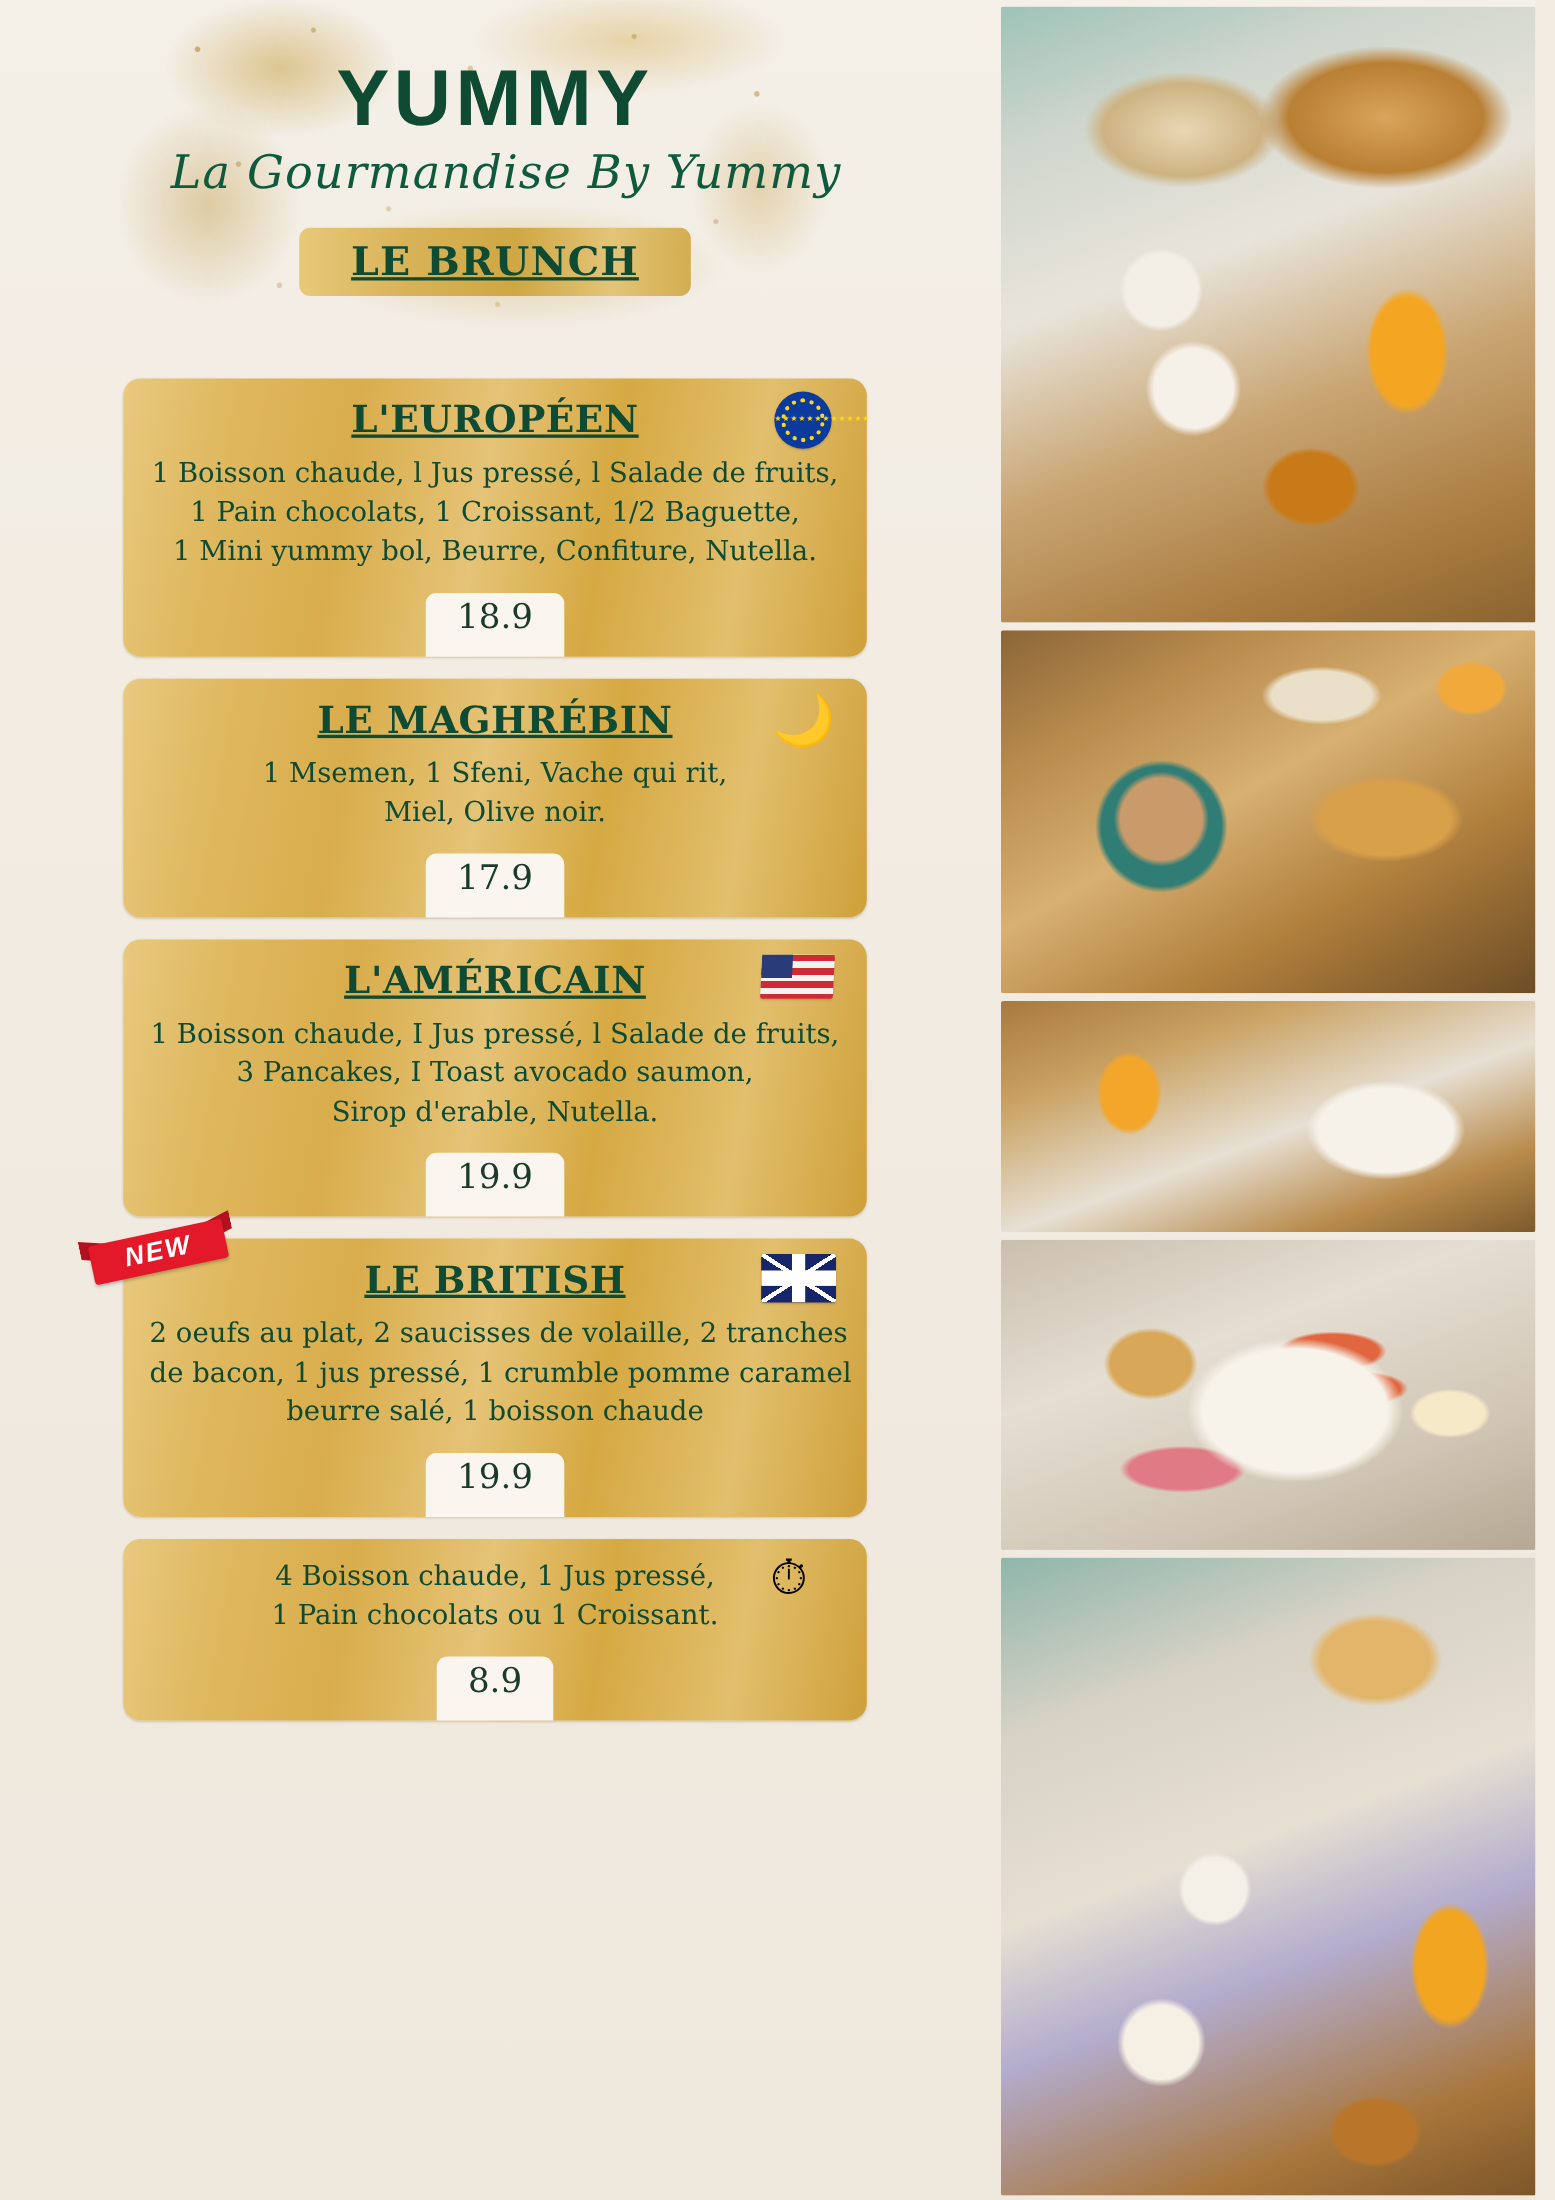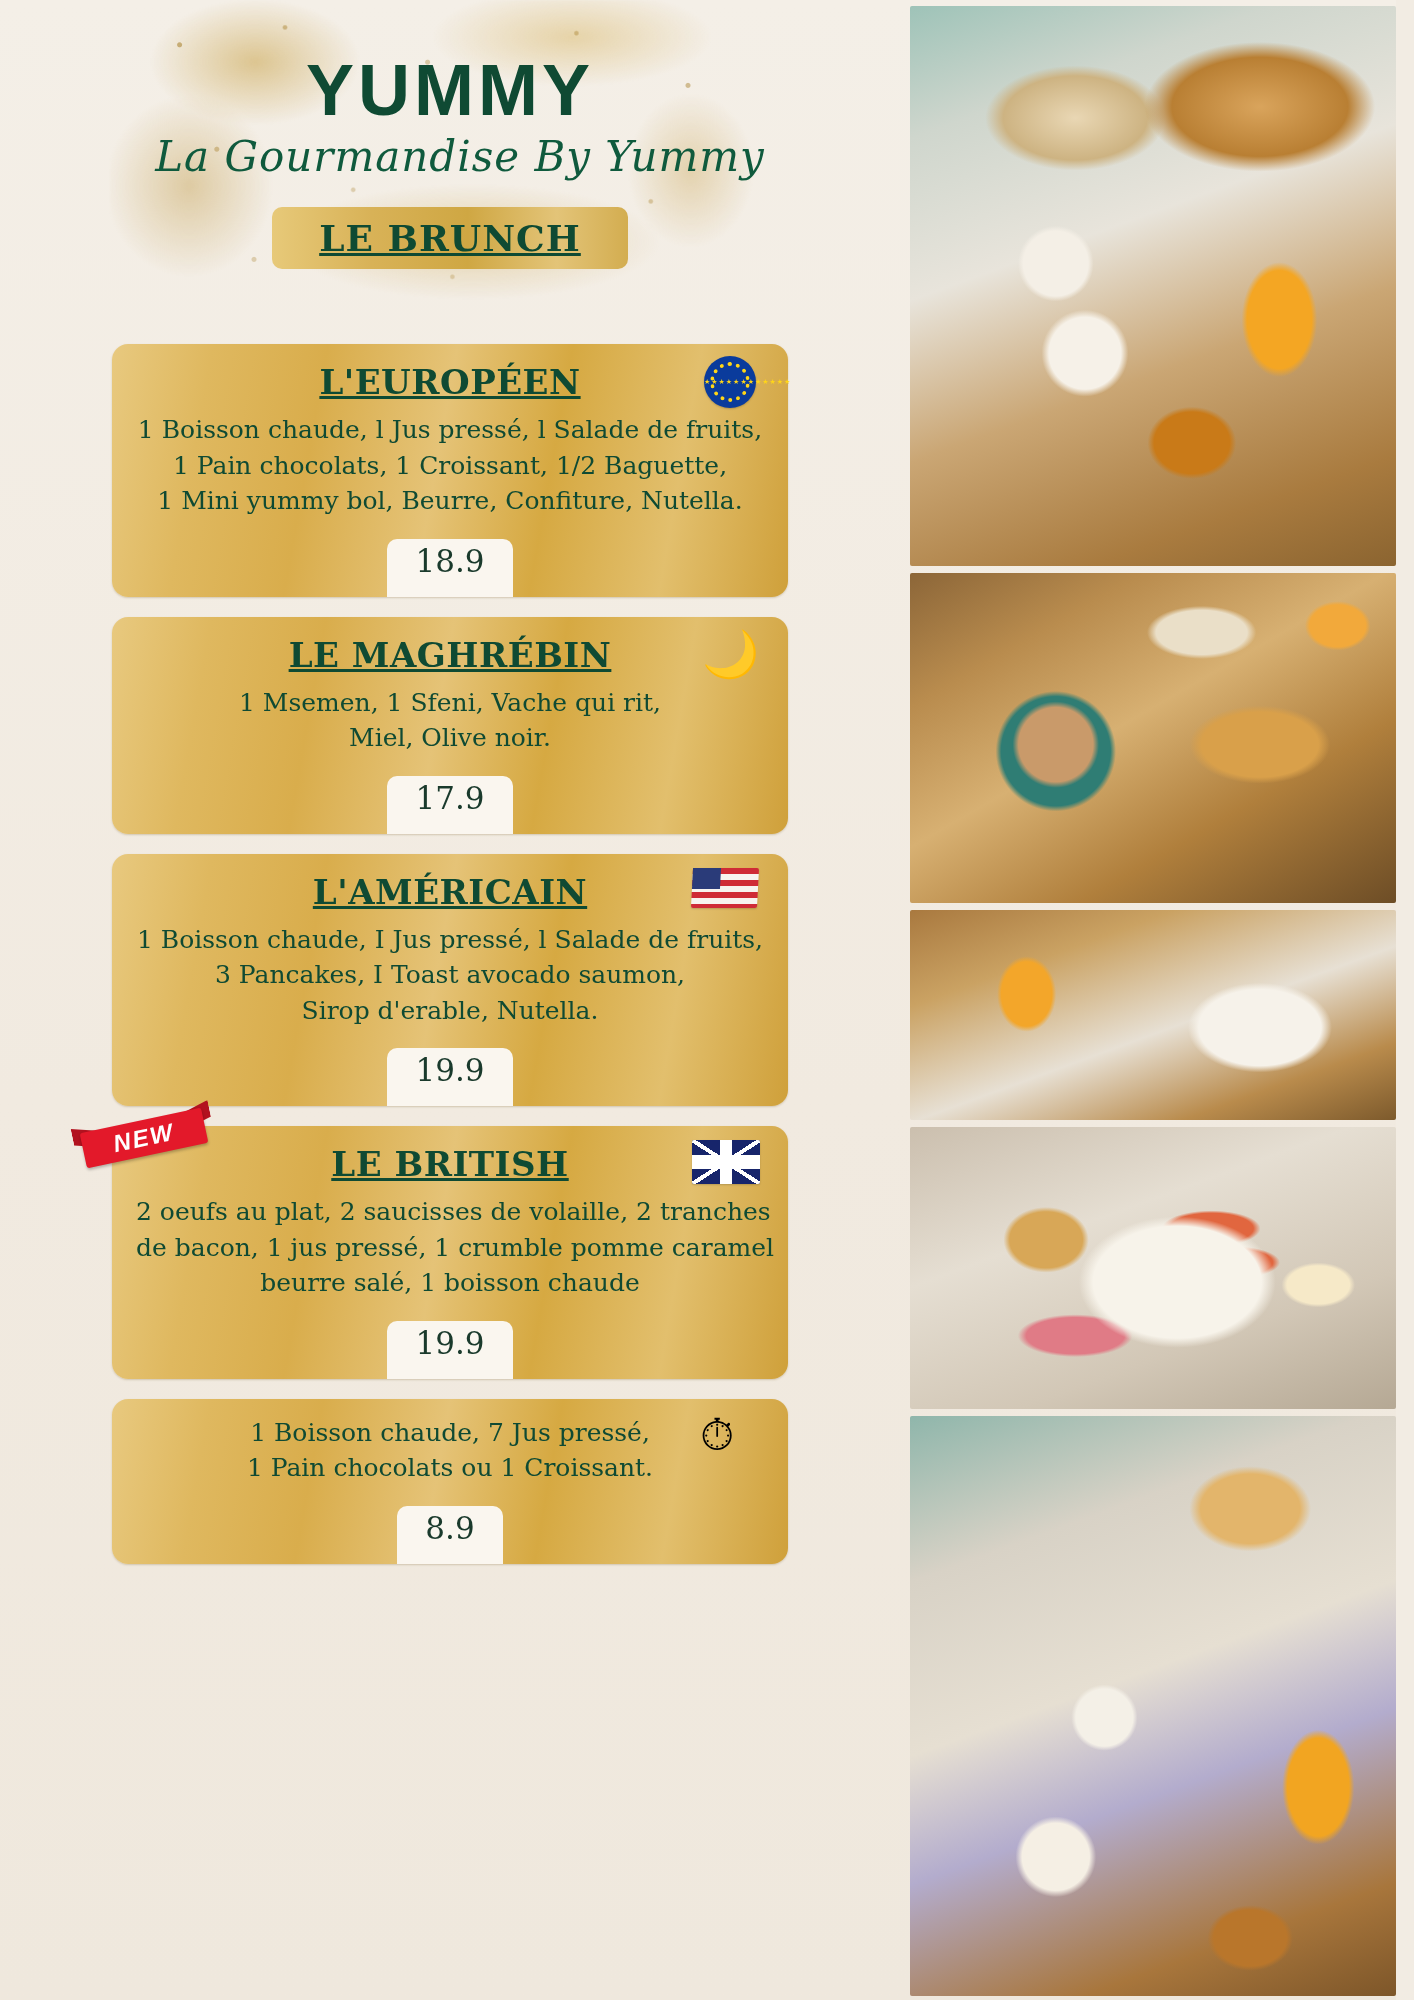--- a/index.html
+++ b/index.html
@@ -463,21 +463,21 @@
         <div class="price-wrap">
           <div class="price">19.9</div>
         </div>
       </div>
 
       <div class="card">
         <div class="badge">
           <div class="timer">⏱</div>
         </div>
         <div class="card-desc">
-          <span class="line">1 Boisson chaude, 7 Jus pressé,</span>
+          <span class="line">4 Boisson chaude, 1 Jus pressé,</span>
           <span class="line">1 Pain chocolats ou 1 Croissant.</span>
         </div>
         <div class="price-wrap">
           <div class="price">8.9</div>
         </div>
       </div>
 
     </div>
   </div>
 

